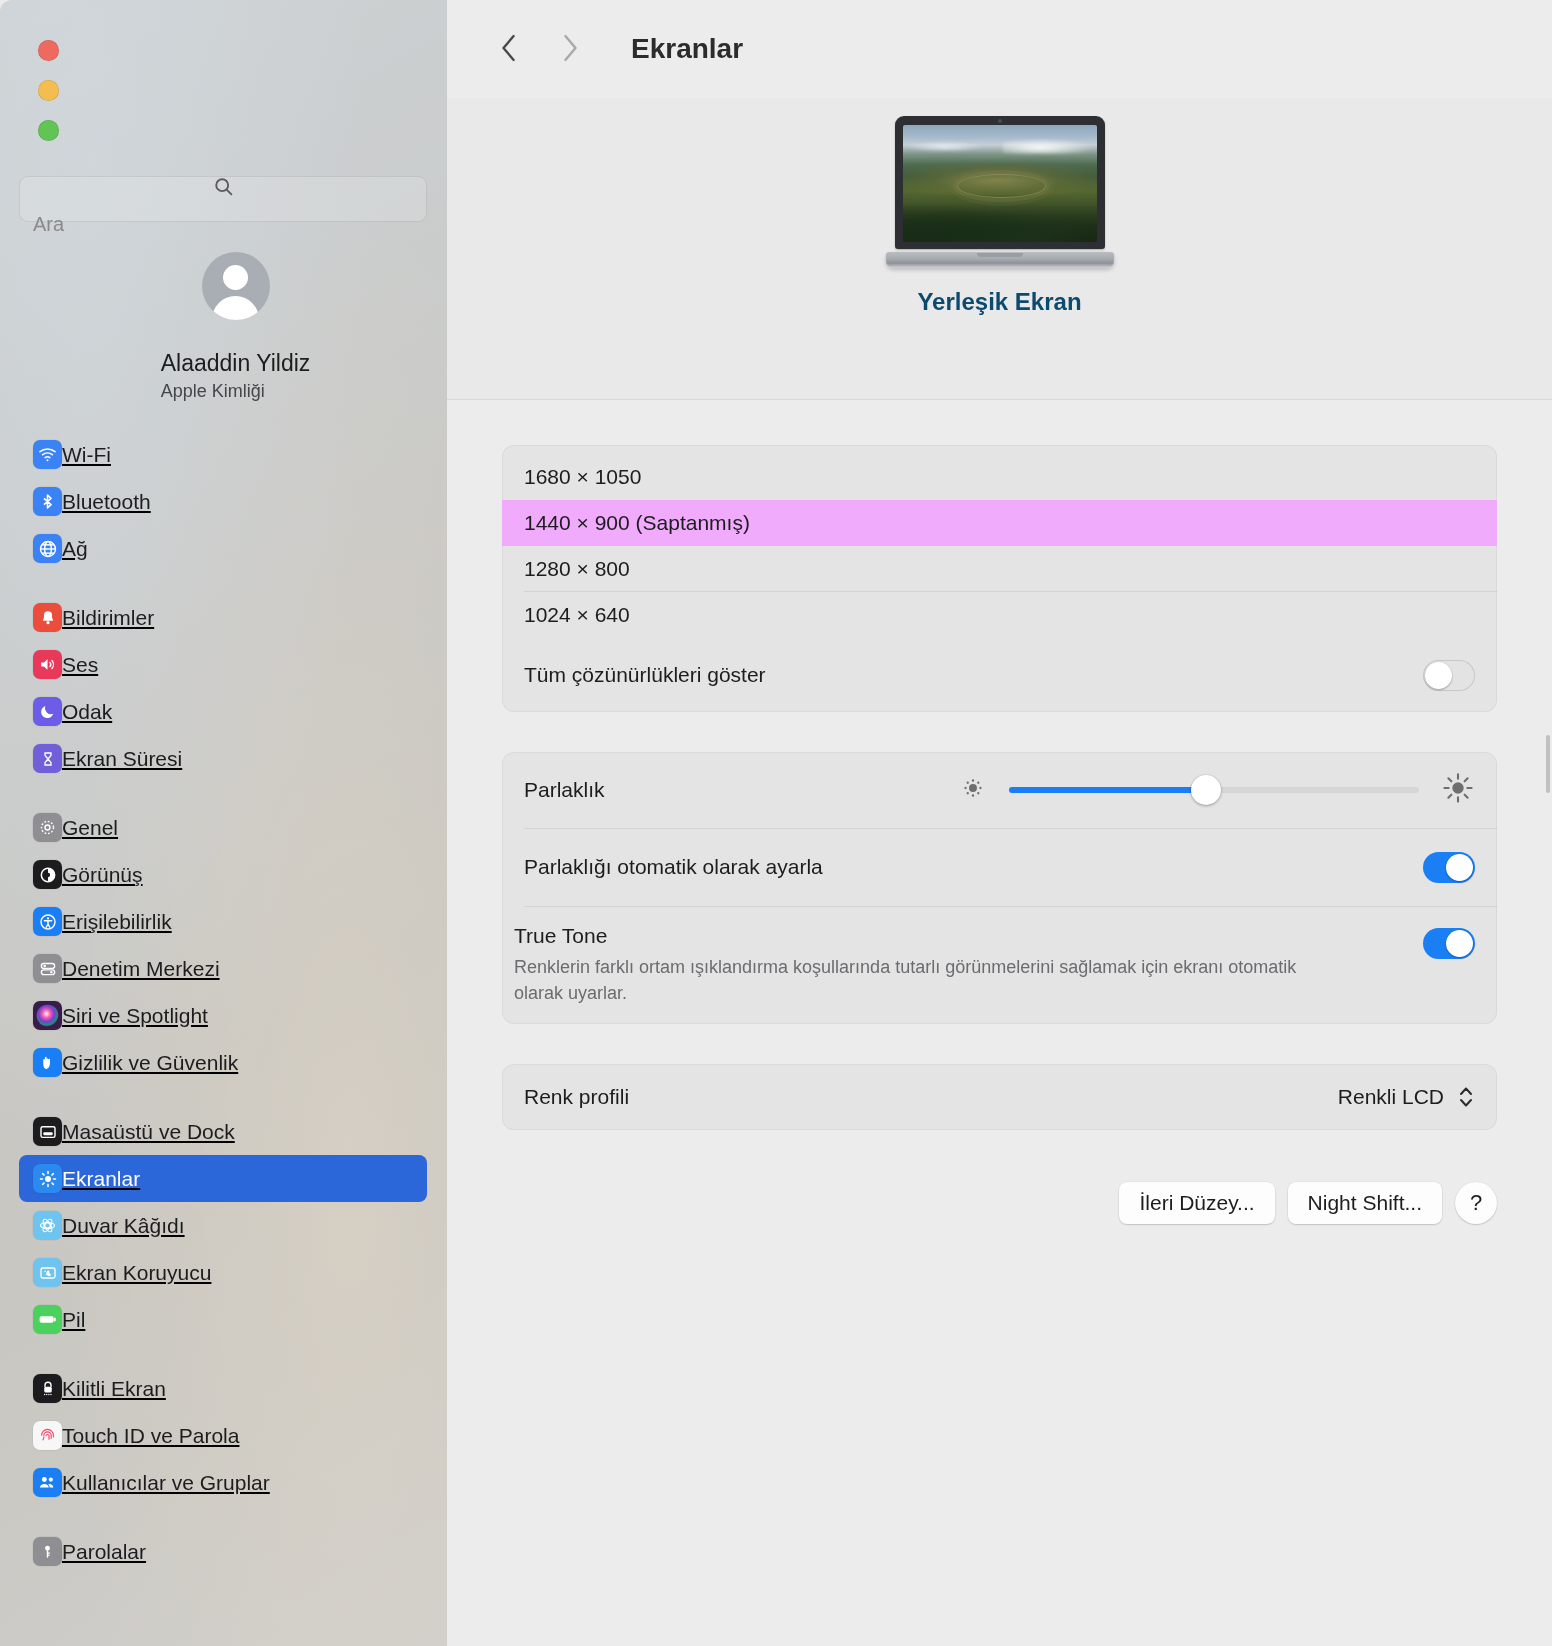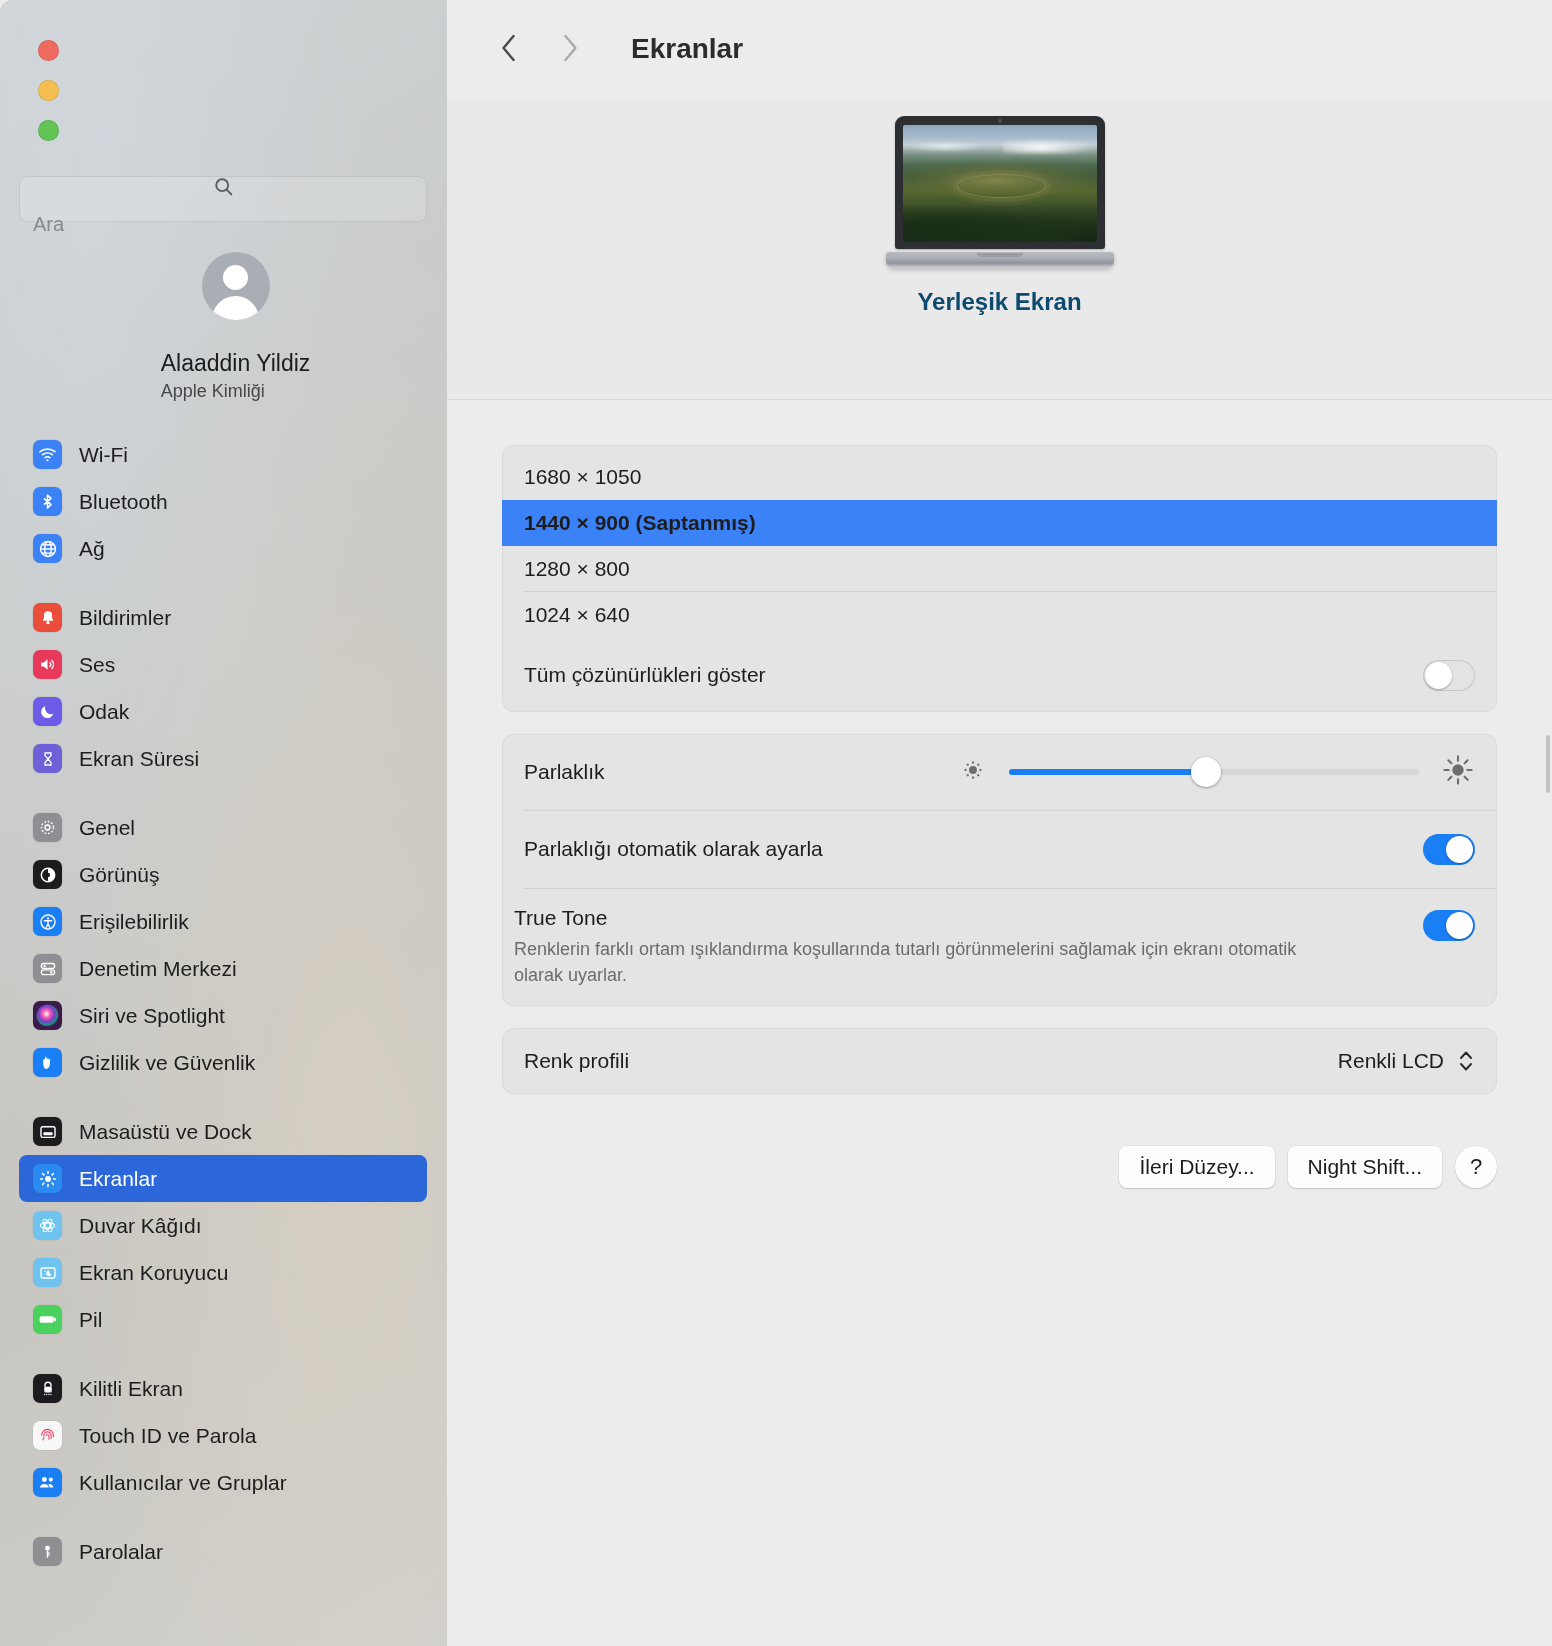--- a/index.html
+++ b/index.html
@@ -80,26 +80,27 @@
   .avatar .body {
     position: absolute; width: 47px; height: 34px; border-radius: 24px 24px 0 0;
     background: #fff; left: 10.5px; top: 44px;
   }
   .acct-name { font-size: 23px; color: #1d1d1f; line-height: 1.25; }
   .acct-sub  { font-size: 18px; color: #46464a; line-height: 1.3; margin-top: 2px; }
 
   .nav { margin-top: 22px; }
   .nav-group { margin-bottom: 22px; }
   .nav-item {
-    display: flex; align-items: center; gap: 17px;
+    display: flex; align-items: center; 
     height: 47px;
     margin: 0 20px 0 19px;
     padding: 0 14px;
     border-radius: 8px;
     cursor: default;
+    text-decoration: underline;
   }
   .nav-item .label {
     font-size: 21px; color: #1d1d1f;
     white-space: nowrap;
   }
   .nav-item.selected { background: #2b67d9; }
   .nav-item.selected .label { color: #fff; }
 
   .ico {
     width: 29px; height: 29px; border-radius: 7px;
@@ -218,32 +219,32 @@
   }
 
   .content { padding: 45px 55px 0 55px; }
 
   .card {
     background: #e4e4e4;
     border-radius: 12px;
     box-shadow: inset 0 0 0 1px rgba(0,0,0,.045);
     overflow: hidden;
   }
-  .card + .card { margin-top: 22px; }
+  .card + .card { margin-top: 40px; }
 
   .res-list { padding: 9px 0 0 0; }
   .res-row {
     height: 46px;
     display: flex; align-items: center;
     padding: 0 22px;
     font-size: 21px; color: #1d1d1f;
     cursor: default;
     position: relative;
   }
-  .res-row.selected { background: #3b82f6; font-weight: bold; }
+  .res-row.selected { background: #f0abfc; }
   .res-row.has-rule::after {
     content:""; position: absolute; left: 22px; right: 0; bottom: 0;
     height: 1px; background: rgba(0,0,0,.07);
   }
 
   .row {
     min-height: 64px;
     display: flex; align-items: center; justify-content: space-between;
     padding: 0 22px;
     position: relative;

